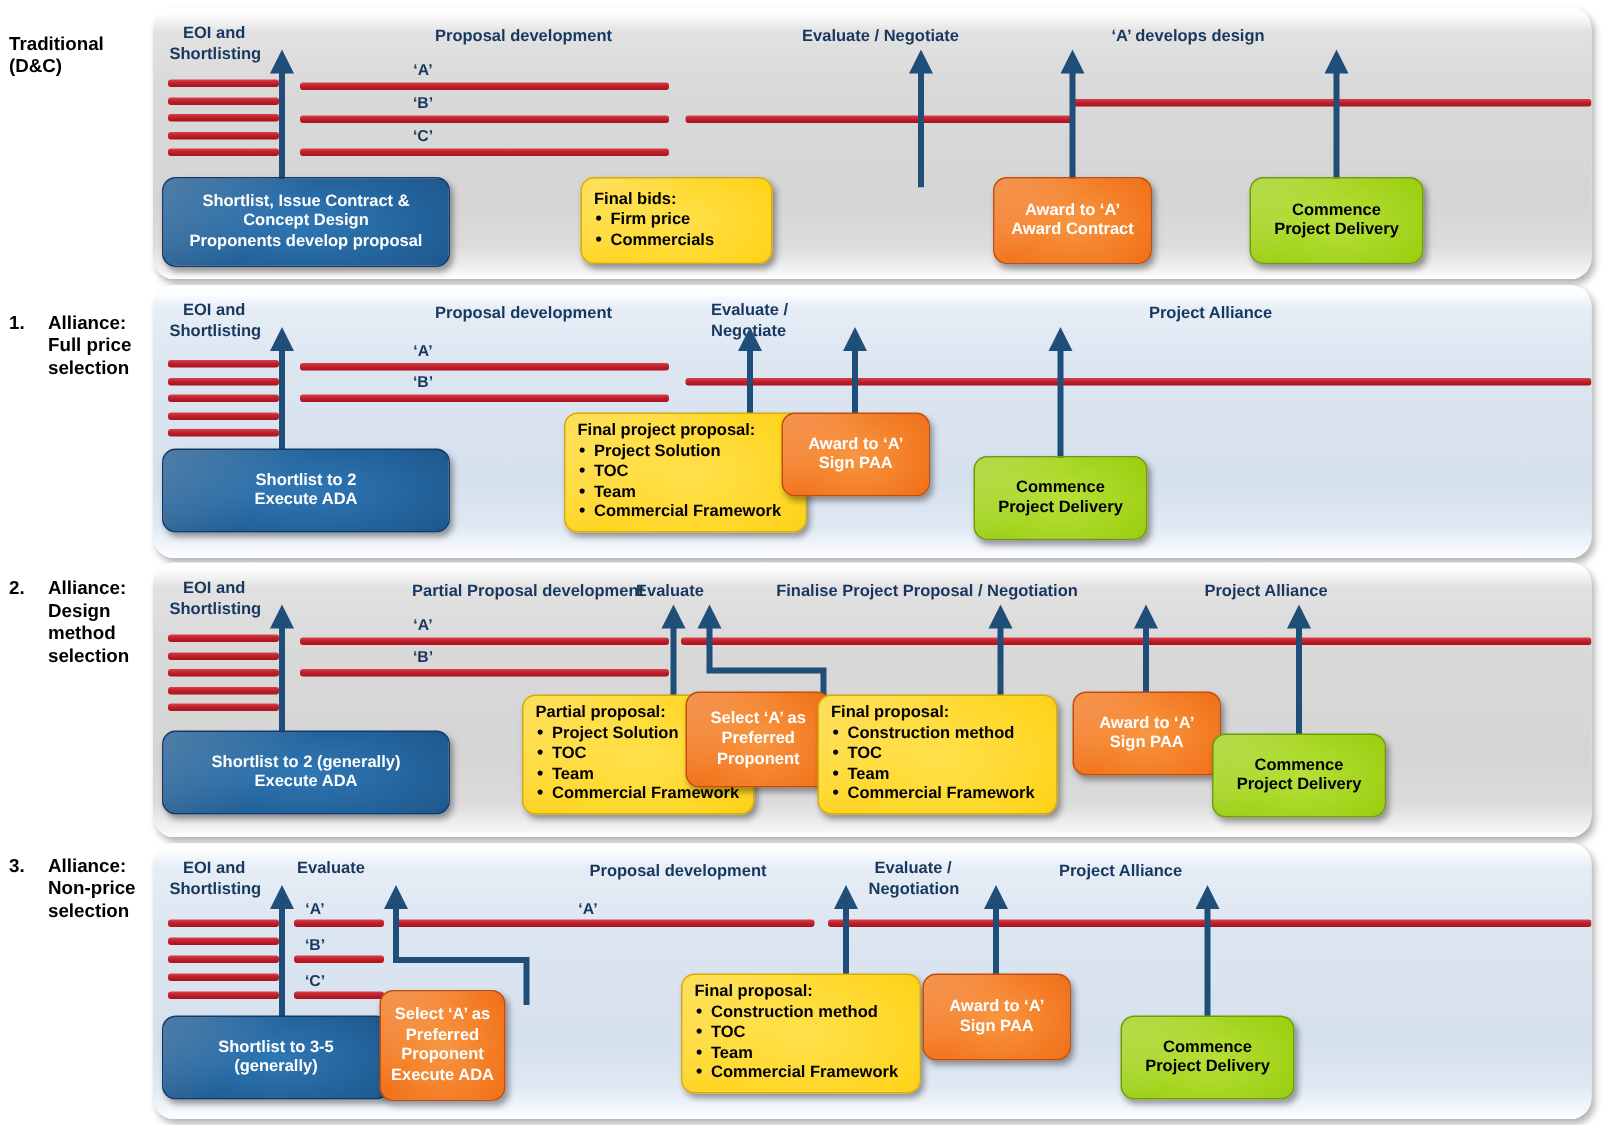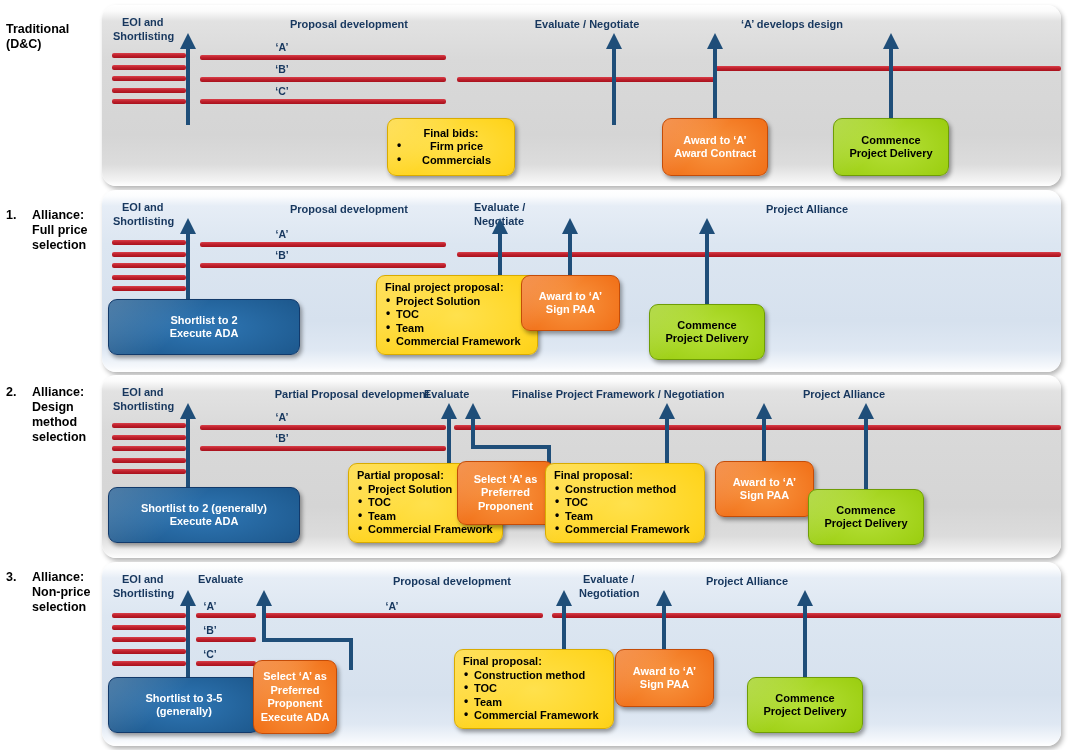--- a/index.html
+++ b/index.html
@@ -146,22 +146,29 @@
       <svg width="18" height="92" viewBox="0 0 18 92">
           <path d="M9 0 L17 16 L11 16 L11 92 L7 92 L7 16 L1 16 Z" fill="#1f4e79"></path>
         </svg>
     </div>
     <div class="arrow" style="left:780px;top:28px;">
       <svg width="18" height="92" viewBox="0 0 18 92">
           <path d="M9 0 L17 16 L11 16 L11 92 L7 92 L7 16 L1 16 Z" fill="#1f4e79"></path>
         </svg>
     </div>
 
-
-    <div class="box yellow listbox" style="left:285px;top:113px;width:128px;height:58px;padding:6px 8px;text-align:center;">
+    <div class="box blue center" style="left:6px;top:113px;width:192px;height:60px;">
+      <div class="inner">
+        <span class="ttl">Shortlist, Issue Contract &amp;</span>
+        <span class="ttl">Concept Design</span>
+        <span class="ttl">Proponents develop proposal</span>
+      </div>
+    </div>
+
+    <div class="box yellow listbox" style="left:285px;top:113px;width:128px;height:58px;padding:6px 8px;">
       <div class="inner">
         <span class="ttl">Final bids:</span>
         <ul>
           <li>Firm price</li>
           <li>Commercials</li>
         </ul>
       </div>
     </div>
 
     <div class="box orange center" style="left:560px;top:113px;width:106px;height:58px;">
@@ -256,21 +263,21 @@
       </div>
     </div>
   </div>
 
   <div class="panel grey" style="left:102px;top:375px;width:959px;height:183px;">
 
     <div class="cap left" style="left:20px;top:11px;">EOI and</div>
     <div class="cap left" style="left:11px;top:25px;">Shortlisting</div>
     <div class="cap" style="left:130px;top:13px;width:240px;">Partial Proposal development</div>
     <div class="cap left" style="left:322px;top:13px;">Evaluate</div>
-    <div class="cap" style="left:396px;top:13px;width:240px;">Finalise Project Framework / Negotiation</div>
+    <div class="cap" style="left:396px;top:13px;width:240px;">Finalise Project Proposal / Negotiation</div>
     <div class="cap" style="left:662px;top:13px;width:160px;">Project Alliance</div>
 
     <div class="rline" style="left:10px;top:48px;width:74px;"></div>
     <div class="rline" style="left:10px;top:60px;width:74px;"></div>
     <div class="rline" style="left:10px;top:71px;width:74px;"></div>
     <div class="rline" style="left:10px;top:83px;width:74px;"></div>
     <div class="rline" style="left:10px;top:94px;width:74px;"></div>
 
     <div class="plabel" style="left:150px;top:36px;width:60px;">‘A’</div>
     <div class="rline" style="left:98px;top:50px;width:246px;"></div>

